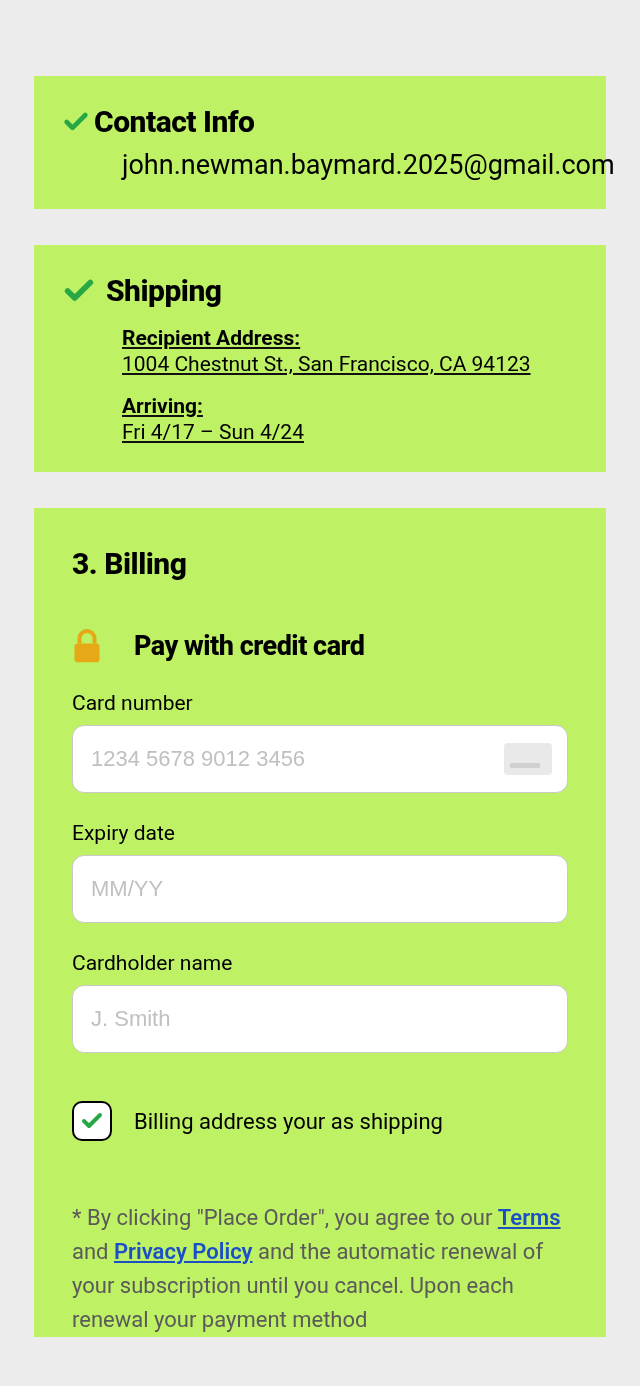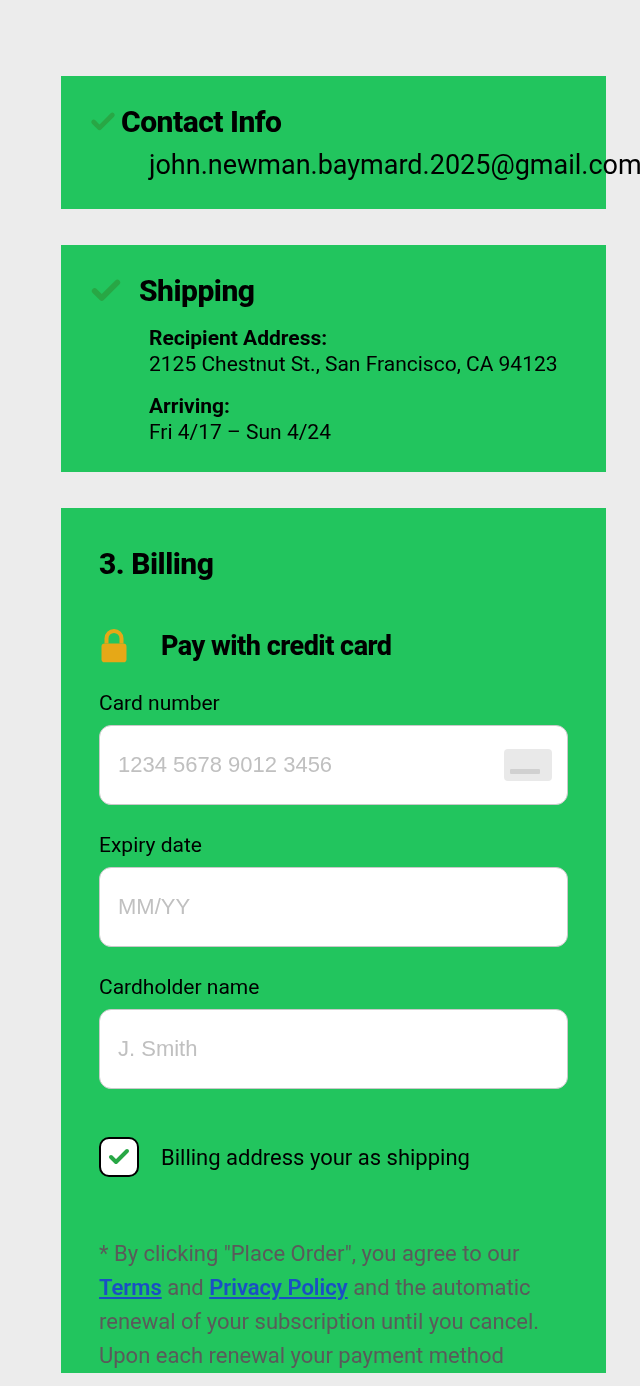--- a/index.html
+++ b/index.html
@@ -5,24 +5,23 @@
   * { box-sizing: border-box; margin: 0; padding: 0; }
   html, body { width: 640px; }
   body {
     background: #ececec;
     font-family: -apple-system, BlinkMacSystemFont, "Segoe UI", Roboto, "Helvetica Neue", Arial, sans-serif;
     color: #111;
     padding: 0;
   }
   .page { padding: 0 34px; }
   .card {
-    background: #22c55e;
+    background: #bef264;
     margin-top: 36px;
     padding: 28px 28px 28px 28px;
-    margin-left: 27px;
   }
   .card.first { margin-top: 76px; }
   .section-head {
     display: flex;
     align-items: center;
     gap: 4px;
   }
   .check {
     color: #28a745;
     stroke: #28a745;
@@ -35,21 +34,21 @@
     color: #000;
   }
   .section-title.shipping { font-size: 30px; }
   .contact-email {
     font-size: 27px;
     font-weight: 400;
     color: #000;
     margin-top: 10px;
     margin-left: 60px;
   }
-  .shipping-body { margin-top: 18px; margin-left: 60px; }
+  .shipping-body { margin-top: 18px; margin-left: 60px; text-decoration: underline; }
   .label-strong {
     font-size: 21px;
     font-weight: 700;
     color: #000;
     margin-bottom: 2px;
   }
   .value-line {
     font-size: 21px;
     font-weight: 400;
     color: #000;
@@ -83,21 +82,21 @@
     color: #000;
     margin-bottom: 10px;
     display: block;
   }
   .input-wrap {
     position: relative;
     width: 100%;
   }
   .text-input {
     width: 100%;
-    height: 80px;
+    height: 68px;
     border: 1.5px solid #c9c9c9;
     border-radius: 12px;
     font-size: 22px;
     padding: 0 18px;
     background: #fff;
     color: #111;
   }
   .text-input::placeholder { color: #c0c0c0; font-weight: 400; }
   .row2 {
     display: flex;
@@ -153,29 +152,29 @@
     <div class="section-head">
       <svg class="check" width="28" height="28" viewBox="0 0 24 24" fill="none" stroke-width="4" stroke-linecap="round" stroke-linejoin="round">
           <polyline points="20 6 9 17 4 12"></polyline>
         </svg>
       <h2 class="section-title">Contact Info</h2>
     </div>
     <div class="contact-email">john.newman.baymard.2025@gmail.com</div>
   </div>
 
   <div class="card">
-    <div class="section-head" style="gap:16px;">
+    <div class="section-head" style="gap:10px;">
       <svg class="check" width="34" height="34" viewBox="0 0 24 24" fill="none" stroke-width="4" stroke-linecap="round" stroke-linejoin="round">
           <polyline points="20 6 9 17 4 12"></polyline>
         </svg>
       <h2 class="section-title shipping">Shipping</h2>
     </div>
     <div class="shipping-body">
       <div class="label-strong">Recipient Address:</div>
-      <div class="value-line">2125 Chestnut St., San Francisco, CA 94123</div>
+      <div class="value-line">1004 Chestnut St., San Francisco, CA 94123</div>
       <div class="label-strong">Arriving:</div>
       <div class="value-line last">Fri 4/17 – Sun 4/24</div>
     </div>
   </div>
 
   <div class="card billing-card">
     <h2 class="billing-title">3. Billing</h2>
 
     <div class="pay-head">
       <svg class="lock-svg" width="30" height="34" viewBox="0 0 24 26">

